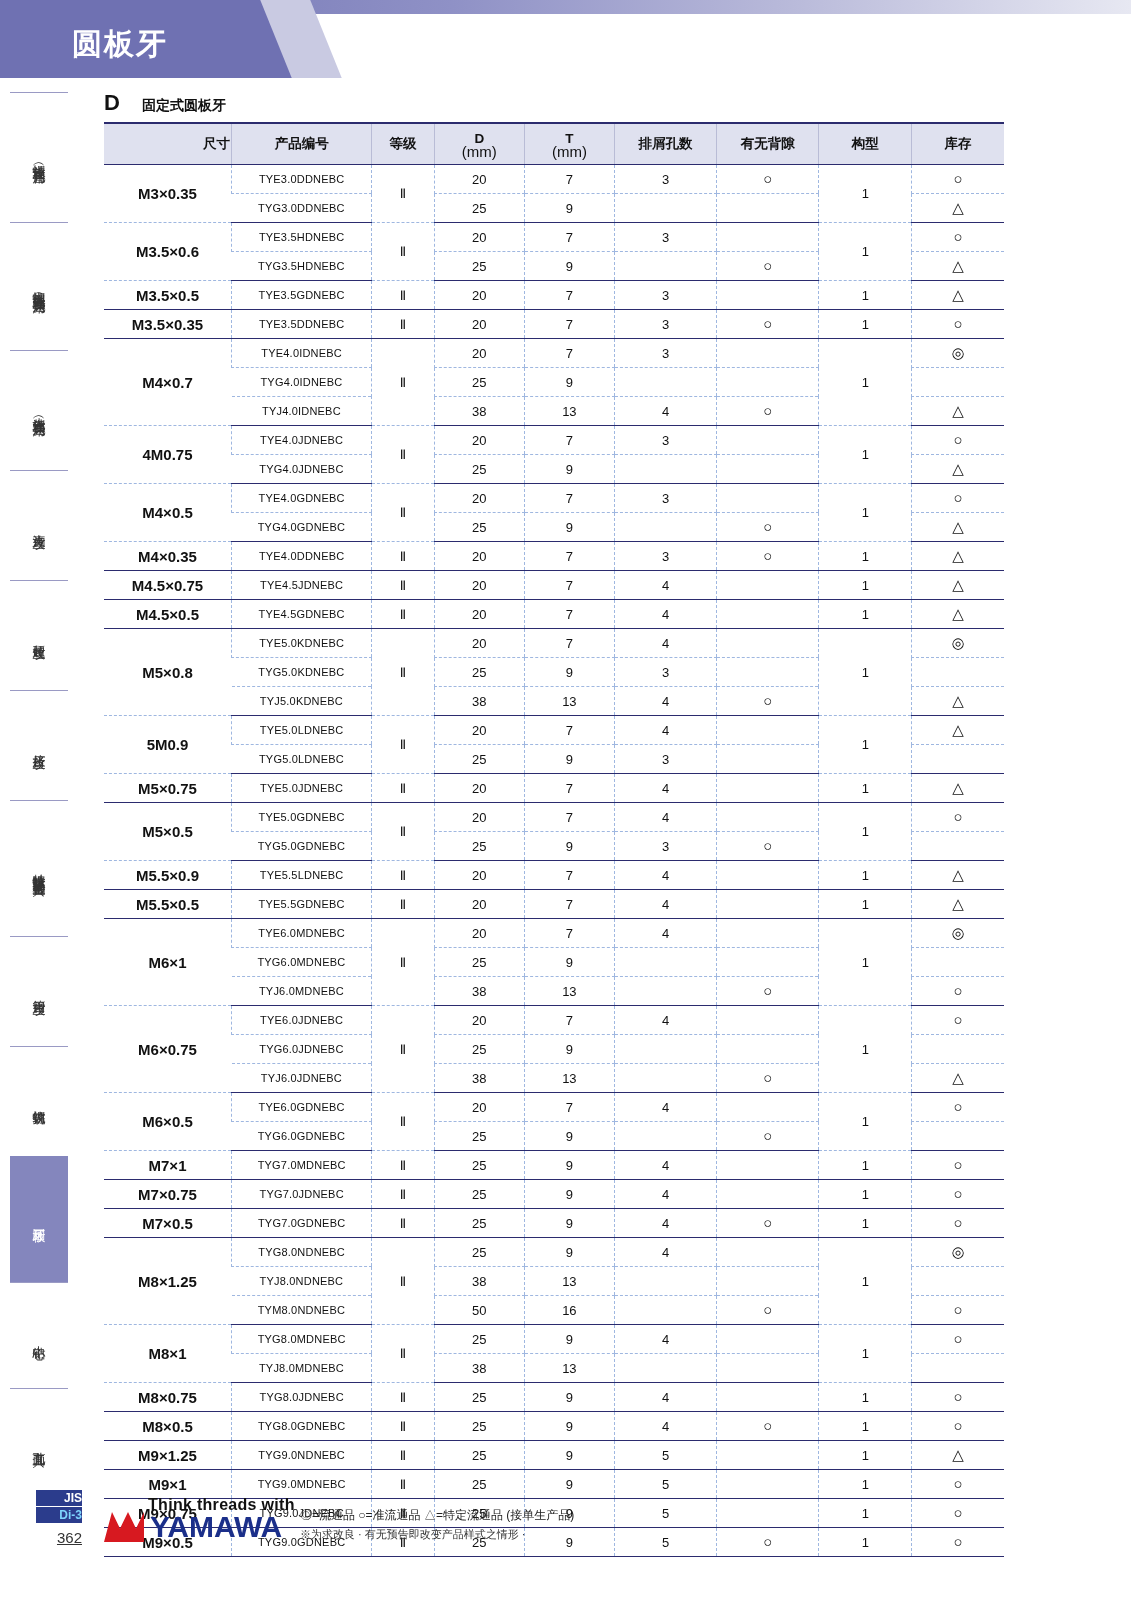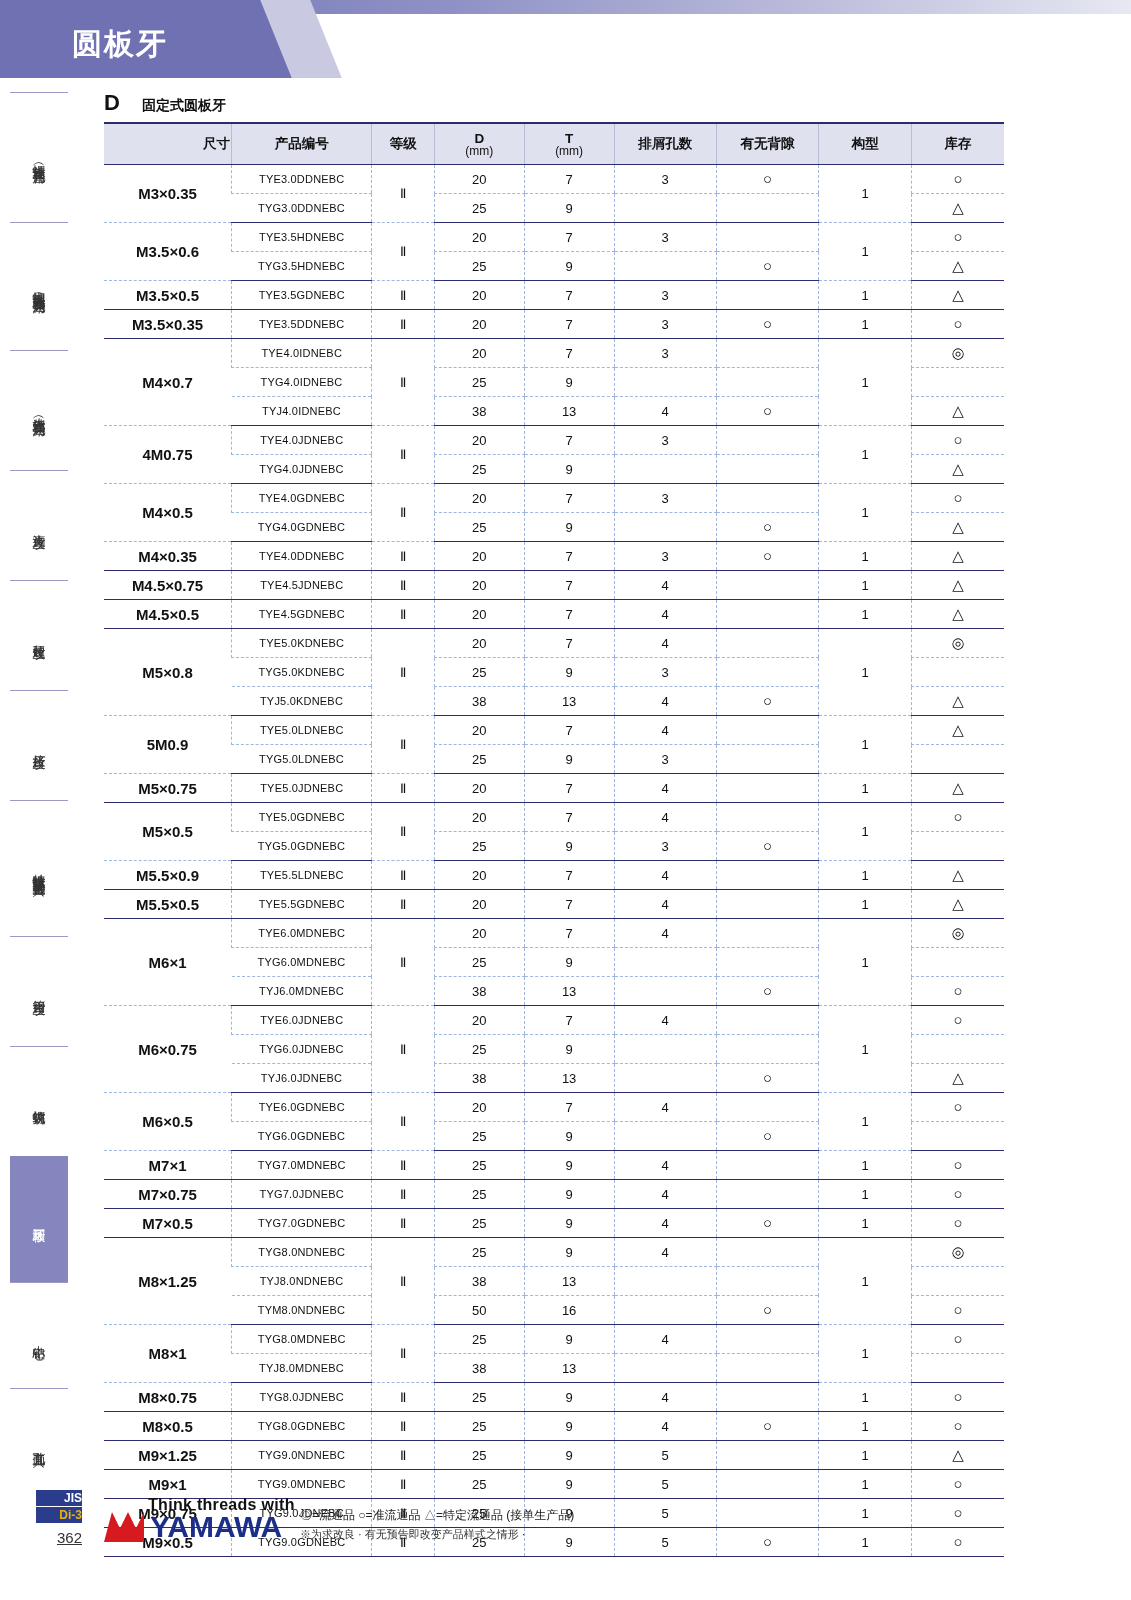--- a/index.html
+++ b/index.html
@@ -34,40 +34,40 @@
   
   #tblwrap{position:absolute;left:104px;top:122px;width:900px;}
   table{border-collapse:collapse;width:900px;font-size:13px;}
   thead th{
     font-weight:bold;font-size:13.5px;color:#111;background:#dfe1ef;
     border-left:1px solid #b9bcd6;
     height:38px;vertical-align:middle;text-align:center;
     border-top:2px solid #2b2b6e;border-bottom:1px solid #2b2b6e;
   }
   thead th:first-child{border-left:none;}
-  thead th .unit{display:block;font-weight:normal;font-size:12px;line-height:11px;}
+  thead th .unit{display:block;font-weight:normal;font-size:15px;line-height:11px;}
   tbody td{
     border-left:1px dashed #9fb7e0;
     text-align:center;vertical-align:middle;height:26px;color:#111;
   }
   tbody td:first-child{border-left:none;}
   tbody tr.grp-end > td{border-bottom:1px solid #2b2b6e;}
   tbody tr.sub > td{border-bottom:1px dashed #9fb7e0;}
   td.size{font-size:15px;font-weight:bold;}
   td.code{font-size:11px;letter-spacing:0.2px;}
   td.grade{font-size:13px;}
   td.num{font-size:13px;}
   .mark{font-size:15px;line-height:15px;}
   .last-row > td{border-bottom:2px solid #2b2b6e;}
 
   
   #footer{position:absolute;left:0;top:1490px;width:1131px;height:110px;}
   #jisbox{position:absolute;left:36px;top:0px;width:46px;text-align:right;}
   #jisbox .jis{background:#2b3c8c;color:#fff;font-size:12px;font-weight:bold;padding:1px 0;}
-  #jisbox .di{background:#2b3c8c;color:#eab308;font-size:12px;font-weight:bold;padding:1px 0;border-top:1px solid #fff;}
+  #jisbox .di{background:#2b3c8c;color:#7dd3fc;font-size:12px;font-weight:bold;padding:1px 0;border-top:1px solid #fff;}
   #jisbox .pg{color:#333;font-size:15px;margin-top:6px;text-decoration:underline;}
   #logo{position:absolute;left:104px;top:6px;width:200px;}
   #logo .think{font-size:16px;font-weight:bold;color:#111;letter-spacing:0.3px;margin-left:44px;}
   #logo .mark{position:absolute;left:0;top:16px;width:40px;height:30px;background:#d71920;clip-path:polygon(0 100%,20% 0,40% 55%,60% 0,80% 55%,100% 0,100% 100%);}
   #logo .name{position:absolute;left:46px;top:14px;font-size:30px;font-weight:bold;color:#1b2f8a;letter-spacing:0px;}
   #legend{position:absolute;left:300px;top:16px;font-size:11.5px;color:#222;line-height:19px;}
   #legend .l2{font-size:11px;color:#333;}
   #legend .sym{font-size:12px;}
 </style>
 </head>

